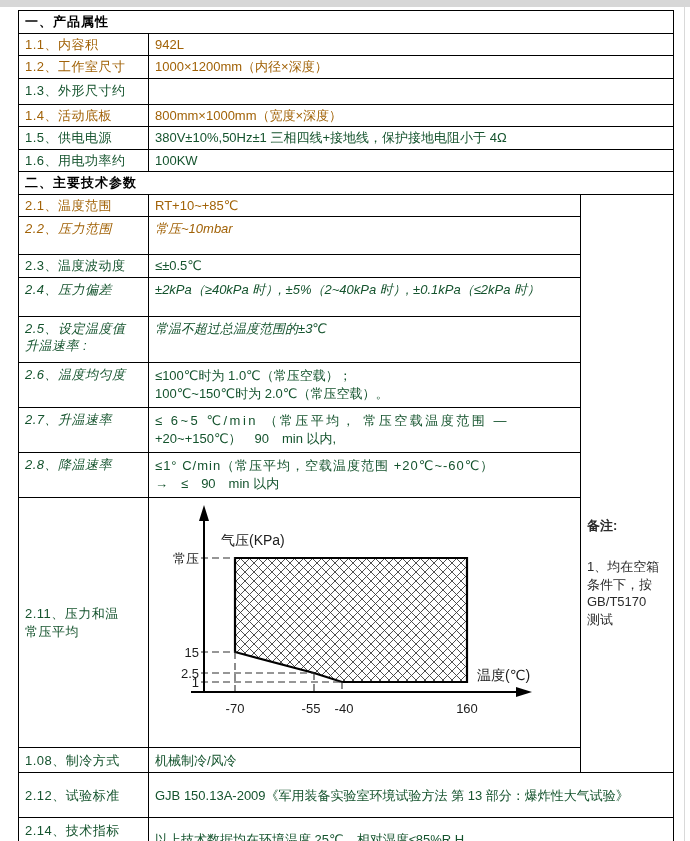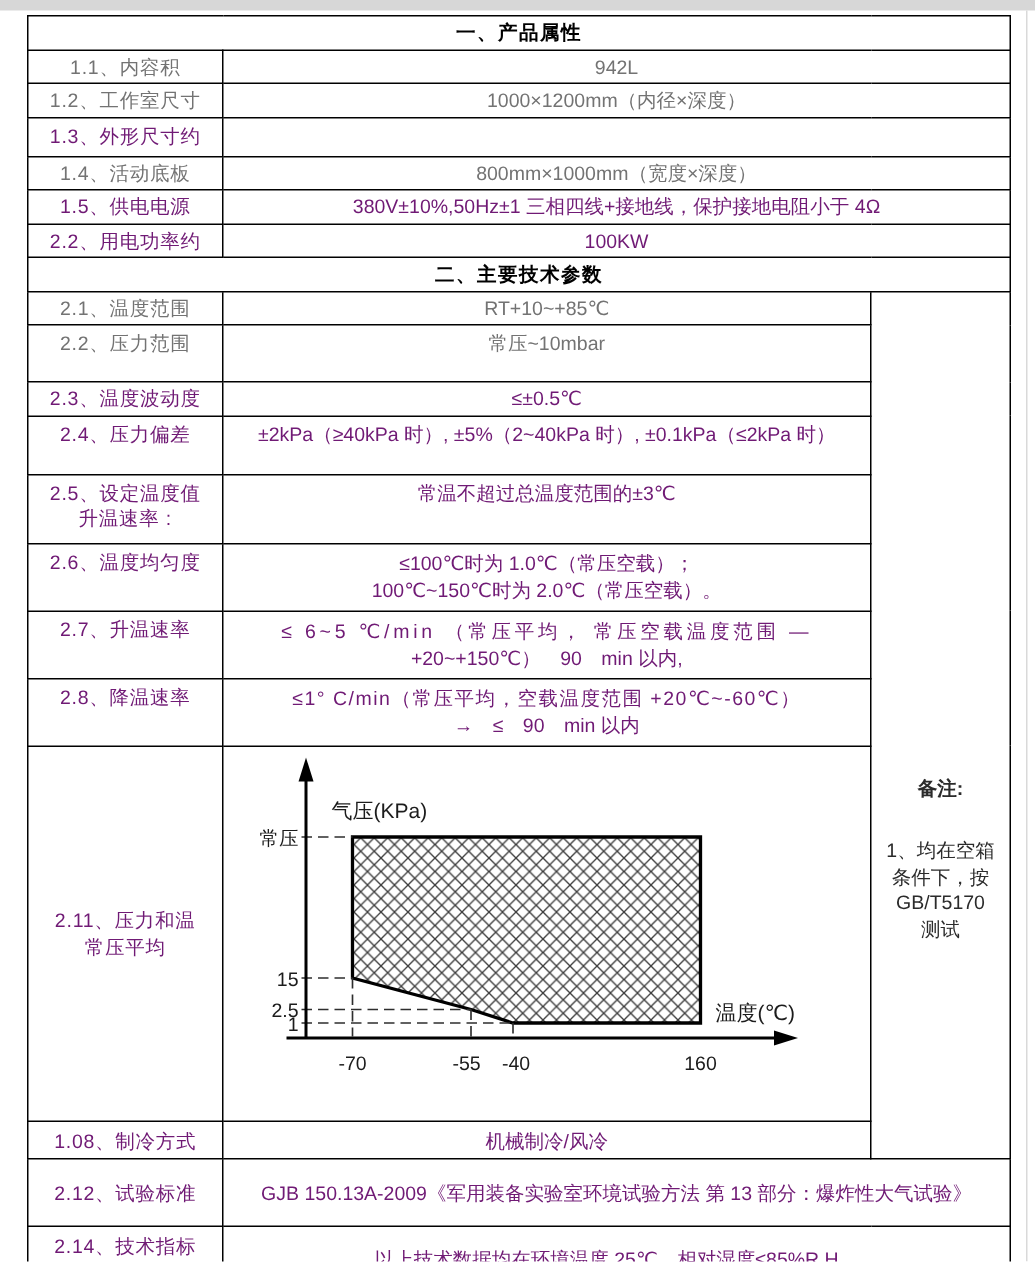--- a/index.html
+++ b/index.html
@@ -7,31 +7,31 @@
     width:690px;height:841px;background:#ffffff;position:relative;
     font-family:"Liberation Sans","DejaVu Sans",sans-serif;
     color:#2b2b2b;-webkit-font-smoothing:antialiased;
   }
   .top-strip{position:absolute;top:0;left:0;width:690px;height:7px;background:#d7d7d7;}
   .page-edge{position:absolute;top:7px;right:5px;width:1px;height:834px;background:#d9d9d9;}
   .doc{position:absolute;top:10px;left:18px;width:655px;}
   table.spec{border-collapse:collapse;width:655px;table-layout:fixed;}
   table.spec td{
     border:1px solid #000;font-size:13px;line-height:1.35;
-    padding:2px 6px;vertical-align:middle;overflow:hidden;text-align:center;
+    padding:2px 6px;vertical-align:middle;overflow:hidden;
   }
   col.c-label{width:130px;}
   col.c-value{width:432px;}
   col.c-remark{width:93px;}
   td.sec{font-weight:bold;color:#000;font-size:13.5px;letter-spacing:1px;padding-left:8px;}
   td.lbl{padding-left:7px;letter-spacing:0.5px;}
   td.val{padding-left:9px;}
-  .vtop{vertical-align:top !important;padding-top:3px !important;}
-  .faded{color:#737373;}
-  .dark{color:#701a75;}
+  .vtop{vertical-align:top !important;padding-top:3px !important;font-style:italic;}
+  .faded{color:#a16207;}
+  .dark{color:#14532d;}
   .sp2{letter-spacing:2.5px;}
   .sp1{letter-spacing:1px;}
   td.chart-cell{padding:0;vertical-align:top;margin-top:44px;}
   td.remark-cell{vertical-align:top;padding:4px 6px;word-break:break-all;line-height:1.65;}
   .remark-inner{margin-top:178px;}
   .remark-title{margin-bottom:24px;font-weight:bold;}
   svg text{font-family:"Liberation Sans","DejaVu Sans",sans-serif;fill:#1c1c1c;}
 </style>
 </head>
 <body>
@@ -66,21 +66,21 @@
   </tr>
   <tr style="height:21px">
     <td class="lbl faded">1.4、活动底板</td>
     <td class="val faded" colspan="2">800mm×1000mm（宽度×深度）</td>
   </tr>
   <tr style="height:21px">
     <td class="lbl dark">1.5、供电电源</td>
     <td class="val dark" colspan="2">380V±10%,50Hz±1 三相四线+接地线，保护接地电阻小于 4Ω</td>
   </tr>
   <tr style="height:21px">
-    <td class="lbl dark">2.2、用电功率约</td>
+    <td class="lbl dark">1.6、用电功率约</td>
     <td class="val dark" colspan="2">100KW</td>
   </tr>
 
   <tr style="height:21px">
     <td class="sec" colspan="3">二、主要技术参数</td>
   </tr>
 
   <tr style="height:20px">
     <td class="lbl faded">2.1、温度范围</td>
     <td class="val faded">RT+10~+85℃</td>

